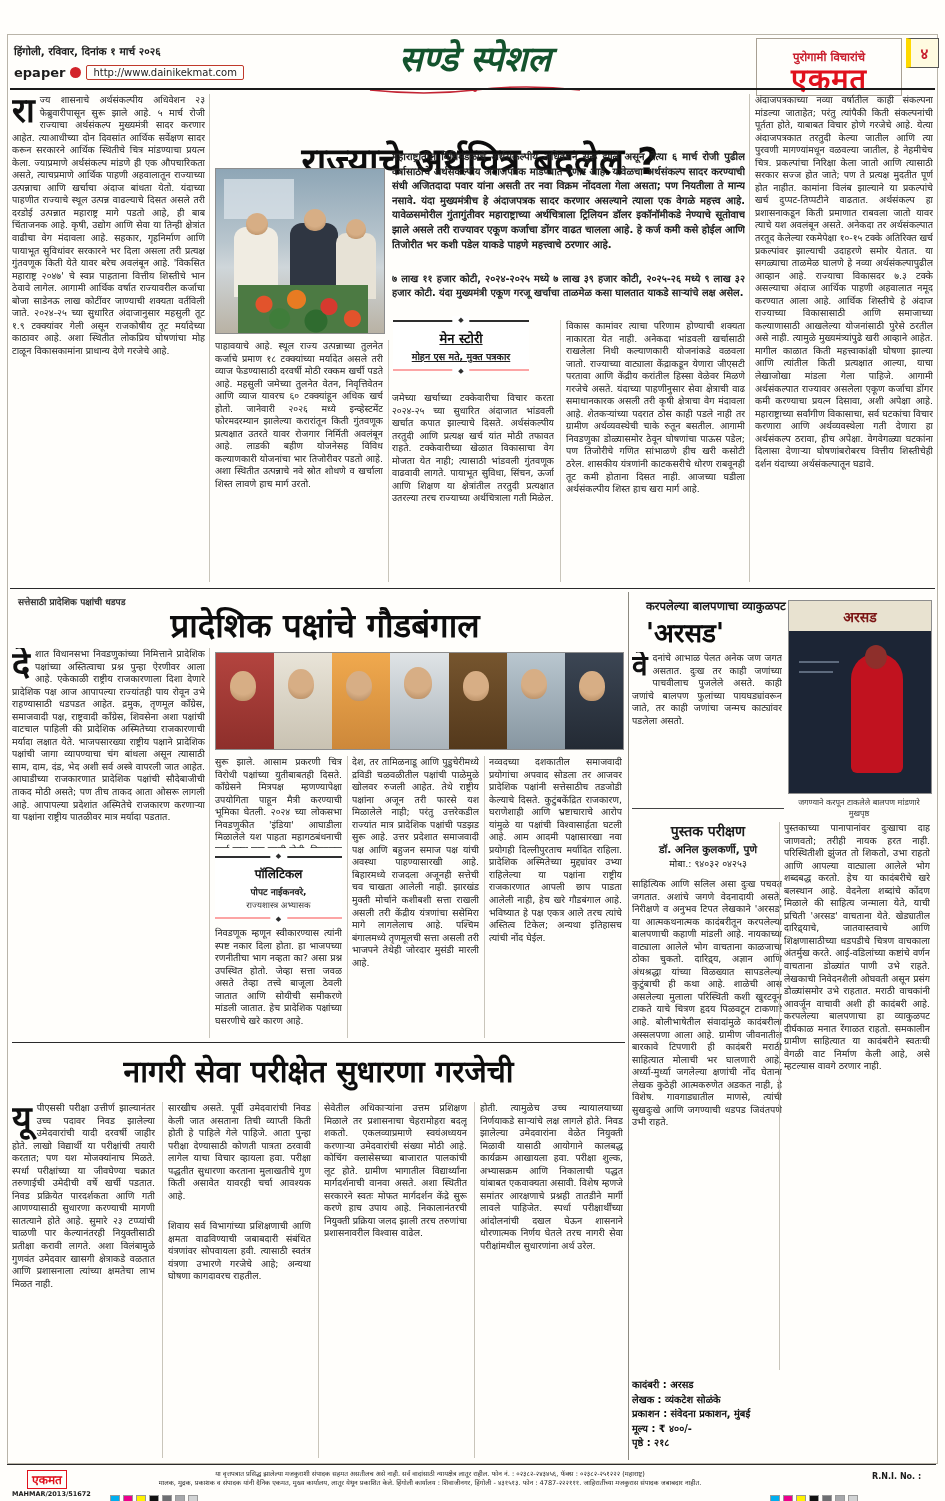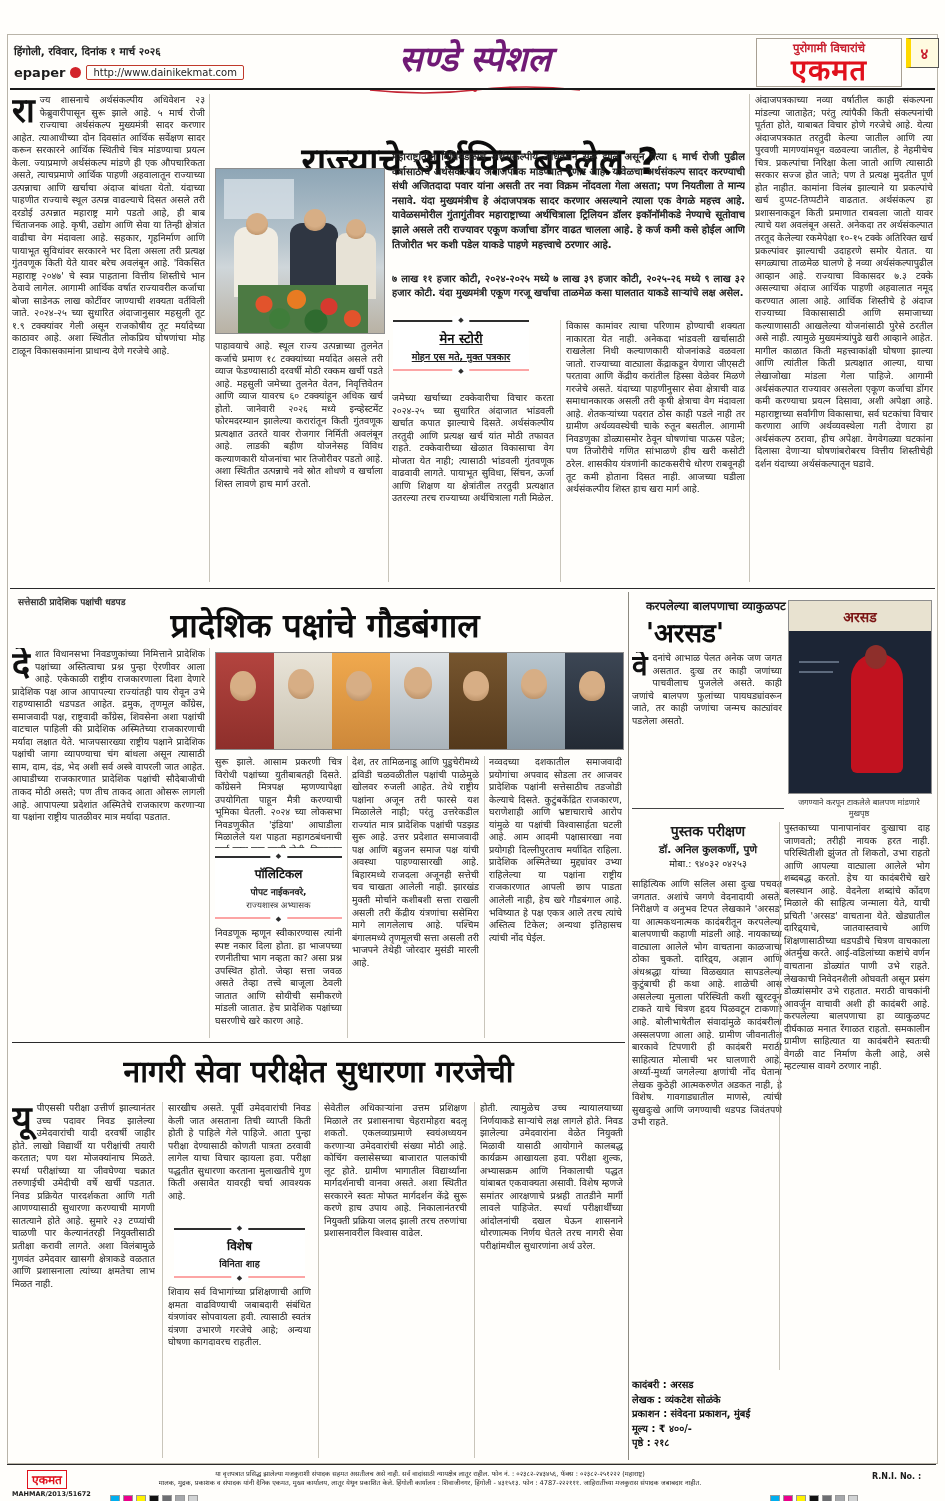--- a/index.html
+++ b/index.html
@@ -37,28 +37,28 @@
   <div class="abs pageframe"></div>
 
   <div class="abs" style="left:14px;top:44px;font-size:10.5px;font-weight:700;font-family:'DejaVu Sans',sans-serif;">हिंगोली, रविवार, दिनांक १ मार्च २०२६</div>
   <div class="abs" style="left:14px;top:62px;height:20px;display:flex;align-items:center;gap:5px;">
     <span style="font-size:13px;font-weight:700;font-family:'DejaVu Sans',sans-serif;">epaper</span>
     <span style="width:11px;height:11px;border-radius:50%;background:#d2232a;display:inline-block;"></span>
     <span style="font-size:10px;border:1px solid #c0392b;padding:1px 6px;border-radius:2px;font-family:'DejaVu Sans',sans-serif;">http://www.dainikekmat.com</span>
   </div>
 
   <div class="abs" style="left:330px;top:34px;width:290px;text-align:center;">
-    <div style="font-size:35px;font-weight:700;font-style:italic;color:#701a75;font-family:'DejaVu Serif',serif;">सण्डे स्पेशल</div>
+    <div style="font-size:35px;font-weight:700;font-style:italic;color:#14532d;font-family:'DejaVu Serif',serif;">सण्डे स्पेशल</div>
     <svg width="220" height="10" viewBox="0 0 220 10" style="margin-top:-4px;">
       <path d="M5 5 Q 60 11 110 5 T 215 5" stroke="#c32433" stroke-width="1.5" fill="none"></path>
       <circle cx="110" cy="5" r="2" fill="#c32433"></circle>
     </svg>
   </div>
 
-  <div class="abs" style="left:756px;top:38px;width:144px;height:46px;border:1px solid #a8a093;text-align:center;padding-top:1px;">
+  <div class="abs" style="left:756px;top:38px;width:144px;height:46px;border:1px solid #a8a093;text-align:center;padding-top:10px;">
     <div style="font-size:11.5px;font-weight:700;color:#c8202f;font-family:'DejaVu Sans',sans-serif;">पुरोगामी विचारांचे</div>
     <div style="font-size:29px;font-weight:800;color:#e0111c;line-height:30px;font-family:'DejaVu Sans',sans-serif;letter-spacing:1px;">एकमत</div>
   </div>
   <div class="abs" style="left:906px;top:38px;width:27px;height:28px;border:1px solid #555;background:#fffbe0;border-left:5px solid #ffd900;
        display:flex;align-items:center;justify-content:center;font-size:15px;font-weight:800;color:#c8202f;font-family:'DejaVu Sans',sans-serif;">४</div>
 
   <div class="abs rule-h-thick" style="left:10px;top:88px;width:925px;"></div>
 
   <div class="abs headline" style="left:215px;top:94px;width:530px;font-size:37px;text-align:center;margin-top:40px;">राज्याचे अर्थचित्र बदलेल ?</div>
 
@@ -155,24 +155,20 @@
   <div class="abs rule-h" style="left:12px;top:1042px;width:613px;"></div>
 
   <div class="abs headline" style="left:12px;top:1050px;width:613px;font-size:30px;text-align:center;">नागरी सेवा परीक्षेत सुधारणा गरजेची</div>
 
   <div class="abs body-txt" style="left:12px;top:1102px;width:143px;height:356px;">
     <span class="dropcap">यू</span><span>पीएससी परीक्षा उत्तीर्ण झाल्यानंतर उच्च पदावर निवड झालेल्या उमेदवारांची यादी दरवर्षी जाहीर होते. लाखो विद्यार्थी या परीक्षांची तयारी करतात; पण यश मोजक्यांनाच मिळते. स्पर्धा परीक्षांच्या या जीवघेण्या चक्रात तरुणाईची उमेदीची वर्षे खर्ची पडतात. निवड प्रक्रियेत पारदर्शकता आणि गती आणण्यासाठी सुधारणा करण्याची मागणी सातत्याने होते आहे. सुमारे २३ टप्प्यांची चाळणी पार केल्यानंतरही नियुक्तीसाठी प्रतीक्षा करावी लागते. अशा विलंबामुळे गुणवंत उमेदवार खासगी क्षेत्राकडे वळतात आणि प्रशासनाला त्यांच्या क्षमतेचा लाभ मिळत नाही.</span>
   </div>
 
   <div class="abs" style="left:168px;top:1102px;width:143px;height:356px;overflow:hidden;">
     <div class="body-txt" style="height:118px;">सारखीच असते. पूर्वी उमेदवारांची निवड केली जात असताना तिची व्याप्ती किती होती हे पाहिले गेले पाहिजे. आता पुन्हा परीक्षा देण्यासाठी कोणती पात्रता ठरवावी लागेल याचा विचार व्हायला हवा. परीक्षा पद्धतीत सुधारणा करताना मुलाखतीचे गुण किती असावेत यावरही चर्चा आवश्यक आहे.</div>
-    <div class="byline-box" style="margin:8px 6px;">
-      <div class="byline-label" style="font-size:12px;">विशेष</div>
-      <div class="byline-author" style="font-size:9.5px;">विनिता शाह</div>
-    </div>
     <div class="body-txt" style="height:140px;">शिवाय सर्व विभागांच्या प्रशिक्षणाची आणि क्षमता वाढविण्याची जबाबदारी संबंधित यंत्रणांवर सोपवायला हवी. त्यासाठी स्वतंत्र यंत्रणा उभारणे गरजेचे आहे; अन्यथा घोषणा कागदावरच राहतील.</div>
   </div>
 
   <div class="abs body-txt" style="left:324px;top:1102px;width:143px;height:356px;">सेवेतील अधिकाऱ्यांना उत्तम प्रशिक्षण मिळाले तर प्रशासनाचा चेहरामोहरा बदलू शकतो. एकलव्याप्रमाणे स्वयंअध्ययन करणाऱ्या उमेदवारांची संख्या मोठी आहे. कोचिंग क्लासेसच्या बाजारात पालकांची लूट होते. ग्रामीण भागातील विद्यार्थ्यांना मार्गदर्शनाची वानवा असते. अशा स्थितीत सरकारने स्वतः मोफत मार्गदर्शन केंद्रे सुरू करणे हाच उपाय आहे. निकालानंतरची नियुक्ती प्रक्रिया जलद झाली तरच तरुणांचा प्रशासनावरील विश्वास वाढेल.</div>
   <div class="abs body-txt" style="left:480px;top:1102px;width:143px;height:356px;">होती. त्यामुळेच उच्च न्यायालयाच्या निर्णयाकडे साऱ्यांचे लक्ष लागले होते. निवड झालेल्या उमेदवारांना वेळेत नियुक्ती मिळावी यासाठी आयोगाने कालबद्ध कार्यक्रम आखायला हवा. परीक्षा शुल्क, अभ्यासक्रम आणि निकालाची पद्धत यांबाबत एकवाक्यता असावी. विशेष म्हणजे समांतर आरक्षणाचे प्रश्नही तातडीने मार्गी लावले पाहिजेत. स्पर्धा परीक्षार्थींच्या आंदोलनांची दखल घेऊन शासनाने धोरणात्मक निर्णय घेतले तरच नागरी सेवा परीक्षांमधील सुधारणांना अर्थ उरेल.</div>
 
   <div class="abs rule-v" style="left:162px;top:1102px;height:356px;"></div>
   <div class="abs rule-v" style="left:318px;top:1102px;height:356px;"></div>
   <div class="abs rule-v" style="left:474px;top:1102px;height:356px;"></div>
 

